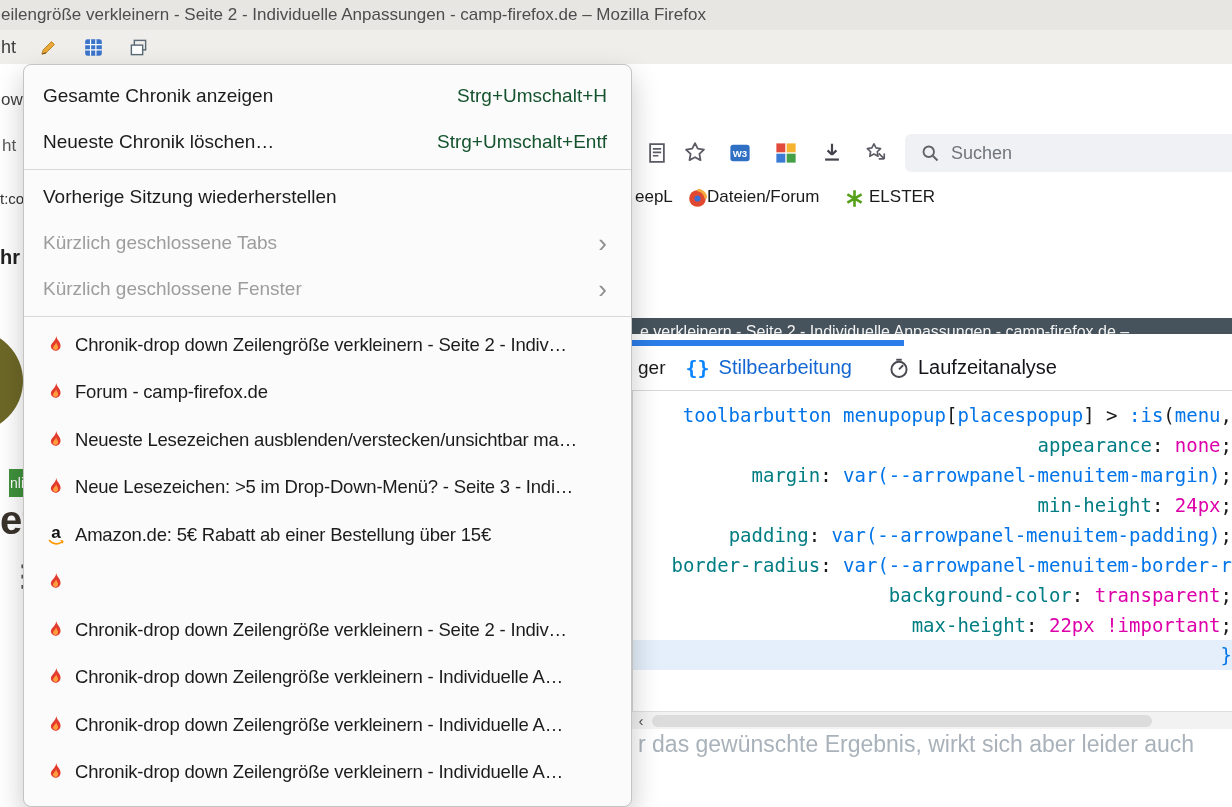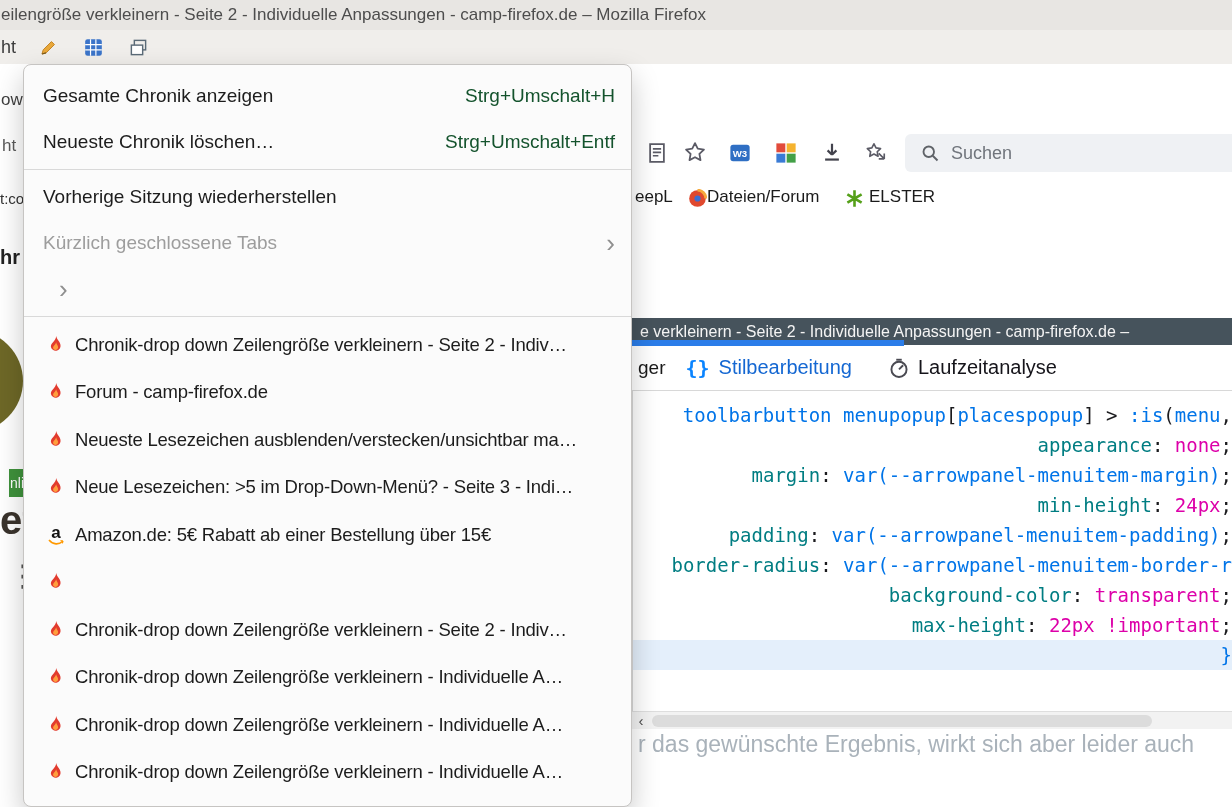--- a/index.html
+++ b/index.html
@@ -50,21 +50,21 @@
   .mag{position:absolute;left:920px;top:143px;width:20px;height:20px;pointer-events:none}
   .mag svg{width:20px;height:20px;display:block}
 
   .bm-frag{position:absolute;left:635px;top:187px;font-size:17px;color:#1b1b1b}
   .bm-ico{position:absolute;width:19px;height:19px}
   .bm-ico svg{width:19px;height:19px;display:block}
   .bm-label{position:absolute;font-size:17px;color:#1b1b1b;white-space:nowrap}
 
   
   .dt-titlebar{
-    position:absolute;left:632px;top:318px;width:600px;height:27px;
+    position:absolute;left:632px;top:318px;width:600px;height:16px;
     background:#46535c;color:#f4f4f4;font-size:16px;line-height:27px;
     padding-left:8px;white-space:nowrap;overflow:hidden;
   }
   .dt-indicator{position:absolute;left:632px;top:340px;width:272px;height:6px;background:#2b7de9;z-index:2}
   .dt-tabs{
     position:absolute;left:632px;top:345px;width:600px;height:46px;background:#fff;
     border-bottom:1px solid #d8d8d8;display:flex;align-items:center;white-space:nowrap;
   }
   .dt-tab-frag{margin-left:6px;font-size:19px;color:#1a1a1a}
   .braces{margin-left:20px;font-size:20px;font-weight:700;color:#0a84ff;font-family:"DejaVu Sans Mono",monospace}
@@ -94,21 +94,21 @@
 
   .behind-bottom{position:absolute;left:632px;top:729px;width:600px;height:78px;background:#fff}
   .bottom-frag{position:absolute;left:6px;top:2px;font-size:23px;color:#a9b2ba;white-space:nowrap}
 
   
   .menu-popup{
     position:absolute;left:23px;top:64px;width:609px;height:743px;
     background:#fbfbfb;border:1px solid #c6c4c2;border-radius:8px;
     box-shadow:0 12px 28px rgba(0,0,0,.22);padding-top:8px;z-index:10;overflow:hidden;
   }
-  .menu-item{display:flex;align-items:center;height:46px;padding:0 16px 0 19px;font-size:19px;color:#1c1c1c}
+  .menu-item{display:flex;align-items:center;height:46px;padding:0 24px 0 19px;font-size:19px;color:#1c1c1c}
   .menu-item.hist{height:47.5px;padding-left:22px}
   .menu-item.disabled .mi-label{color:#9d9d9d}
   .menu-sep{border-top:1px solid #d9d9d9;margin:4px 0}
   .mi-label{white-space:nowrap;overflow:hidden;flex:1}
   .hist .mi-label{font-size:18.5px;letter-spacing:-0.2px}
   .mi-sc{margin-left:16px;color:#14532d;flex:none}
   .mi-chev{margin-left:16px;color:#8f8f8f;font-size:26px;line-height:1;flex:none}
   .fav{flex:none;width:20px;height:20px;margin-right:9px;position:relative}
   .fav svg{width:100%;height:100%;display:block}
   .fav.amz{text-align:center}
@@ -268,20 +268,21 @@
       </div>
       <div class="menu-sep"></div>
       <div class="menu-item">
         <span class="mi-label">Vorherige Sitzung wiederherstellen</span>
       </div>
       <div class="menu-item disabled">
         <span class="mi-label">Kürzlich geschlossene Tabs</span>
         <span class="mi-chev">›</span>
       </div>
       <div class="menu-item disabled">
+        <span class="mi-label">Kürzlich geschlossene Fenster</span>
         <span class="mi-chev">›</span>
       </div>
       <div class="menu-sep"></div>
       <div class="menu-item hist">
         <span class="fav">
           <svg viewBox="0 0 16 16">
             <path d="M8.2 0.8C8.6 3.8 11.2 5 11.6 8A3.9 3.9 0 0 1 3.9 9.3C3.9 6.2 7.6 5.3 8.2 0.8Z" fill="#e23b2e"></path>
             <path d="M8.1 5.8C8.4 7.6 9.9 8.2 9.7 10.2A2.1 2.1 0 0 1 5.6 10.4C5.6 8.6 7.7 7.8 8.1 5.8Z" fill="#ff9e3d"></path>
           </svg>
         </span>

